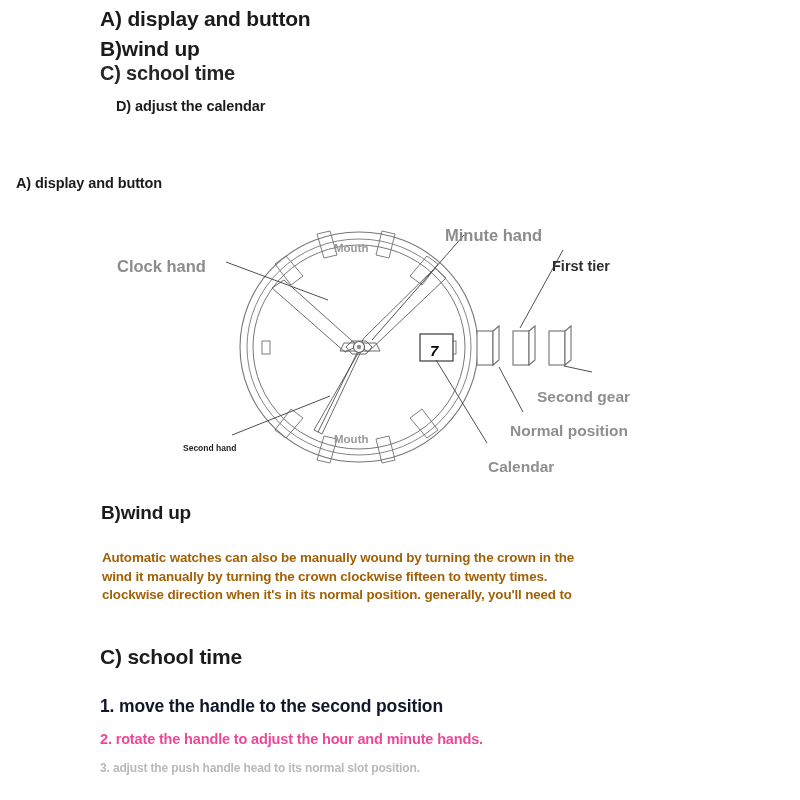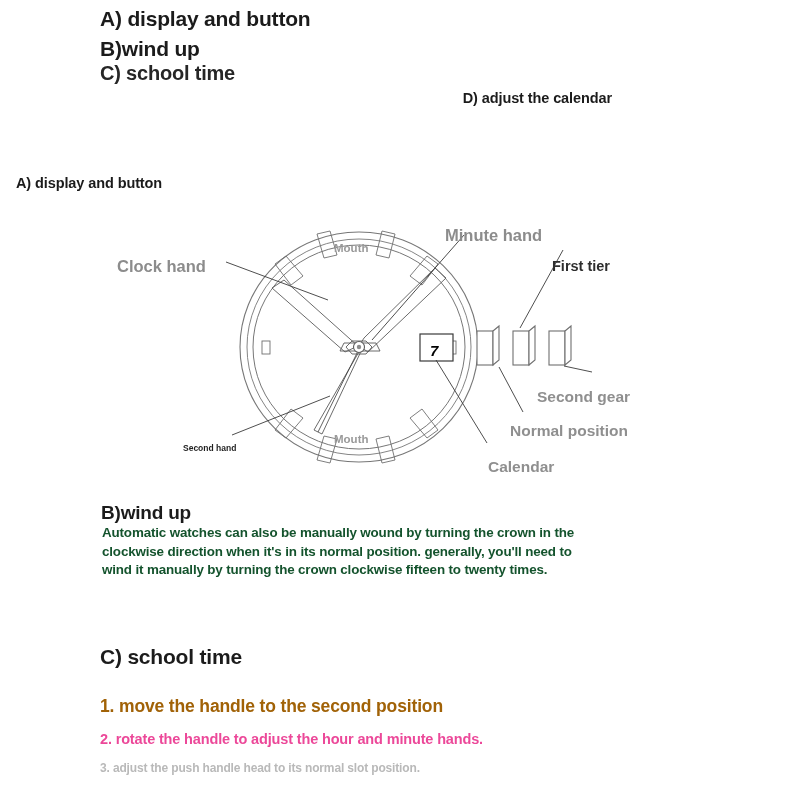--- a/index.html
+++ b/index.html
@@ -30,56 +30,55 @@
     margin: 0 0 4px 0;
   }
   .toc-c {
     font-size: 20px; font-weight: bold; color: #262626;
     line-height: 1.0; letter-spacing: -0.2px;
     margin: 0 0 7px 0;
   }
   .toc-d {
     font-size: 14.5px; font-weight: bold; color: #1b1b1b;
     line-height: 1.0; letter-spacing: -0.1px;
-    margin: 8px;
-    text-align: right;
+    margin: 16px;
   }
 
   
   #sec-a-heading {
     left: 16px; top: 175px;
     font-size: 14.5px; font-weight: bold; color: #1b1b1b;
     letter-spacing: -0.1px;
   }
 
   
   #diagram { left: 0px; top: 200px; width: 800px; height: 290px; }
   #diagram svg { display: block; }
 
   
   #sec-b-heading {
     left: 101px; top: 502px;
     font-size: 19px; font-weight: bold; color: #1b1b1b;
     letter-spacing: -0.2px;
   }
   #sec-b-body {
-    left: 102px; top: 524px; width: 600px;
-    font-size: 13.4px; font-weight: bold; color: #14532d;
+    left: 102px; top: 549px; width: 600px;
+    font-size: 13.4px; font-weight: bold; color: #a16207;
     line-height: 1.38; letter-spacing: -0.15px;
   }
   #sec-b-body p { margin: 0; }
 
   
   #sec-c-heading {
     left: 100px; top: 645px;
     font-size: 21px; font-weight: bold; color: #1b1b1b;
     letter-spacing: -0.2px;
   }
   .step { letter-spacing: -0.15px; font-weight: bold; }
-  #step-1 { left: 100px; top: 696px; font-size: 17.5px; color: #a16207; }
+  #step-1 { left: 100px; top: 696px; font-size: 17.5px; color: #0f172a; }
   #step-2 { left: 100px; top: 731px; font-size: 14.5px; color: #ec4899; }
   #step-3 { left: 100px; top: 761px; font-size: 12px; color: #b9b9b9; }
 
   
   .lbl-gray-lg { font-family: "Liberation Sans", sans-serif; font-size: 16.5px; font-weight: bold; fill: #8c8c8c; }
   .lbl-gray-md { font-family: "Liberation Sans", sans-serif; font-size: 15.5px; font-weight: bold; fill: #8f8f8f; }
   .lbl-dark-md { font-family: "Liberation Sans", sans-serif; font-size: 14.5px; font-weight: bold; fill: #2e2e2e; }
   .lbl-dark-sm { font-family: "Liberation Sans", sans-serif; font-size: 8.5px; font-weight: bold; fill: #1f1f1f; }
   .lbl-mouth    { font-family: "Liberation Sans", sans-serif; font-size: 11.5px; font-weight: bold; fill: #9a9a9a; }
   .lbl-date     { font-family: "Liberation Sans", sans-serif; font-size: 15px; font-weight: bold; fill: #000000; font-style: italic; }
@@ -183,20 +182,20 @@
   <text class="lbl-gray-md" x="537" y="202" font-size="18">Second gear</text>
   <text class="lbl-gray-md" x="510" y="236" font-size="18.5">Normal position</text>
   <text class="lbl-gray-md" x="488" y="272" font-size="17.5" fill="#6f6f6f">Calendar</text>
 
 </svg>
 </div>
 
 <div class="abs" id="sec-b-heading">B)wind up</div>
 <div class="abs" id="sec-b-body">
   <p>Automatic watches can also be manually wound by turning the crown in the</p>
+  <p>wind it manually by turning the crown clockwise fifteen to twenty times.</p>
   <p>clockwise direction when it's in its normal position. generally, you'll need to</p>
-  <p>wind it manually by turning the crown clockwise fifteen to twenty times.</p>
 </div>
 
 <div class="abs" id="sec-c-heading">C) school time</div>
 <div class="abs step" id="step-1">1. move the handle to the second position</div>
 <div class="abs step" id="step-2">2. rotate the handle to adjust the hour and minute hands.</div>
 <div class="abs step" id="step-3">3. adjust the push handle head to its normal slot position.</div>
 
 </body></html>

